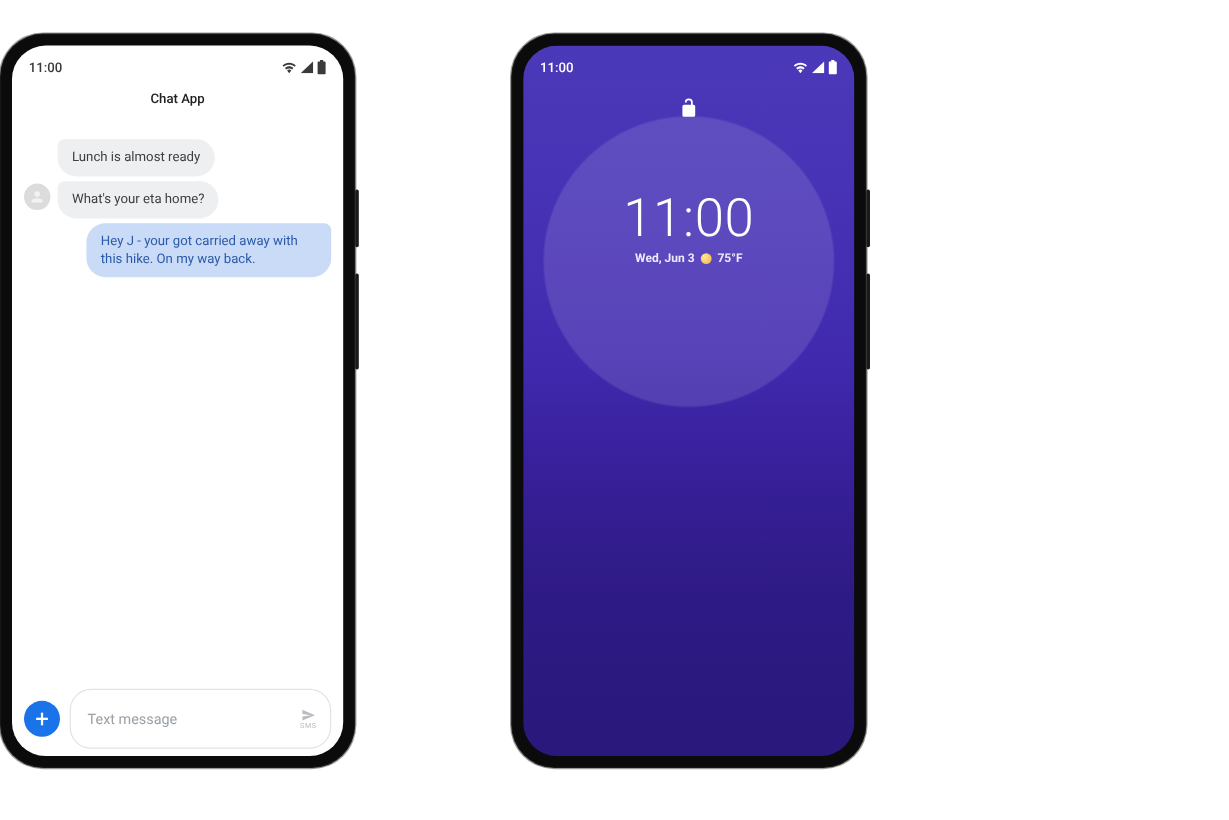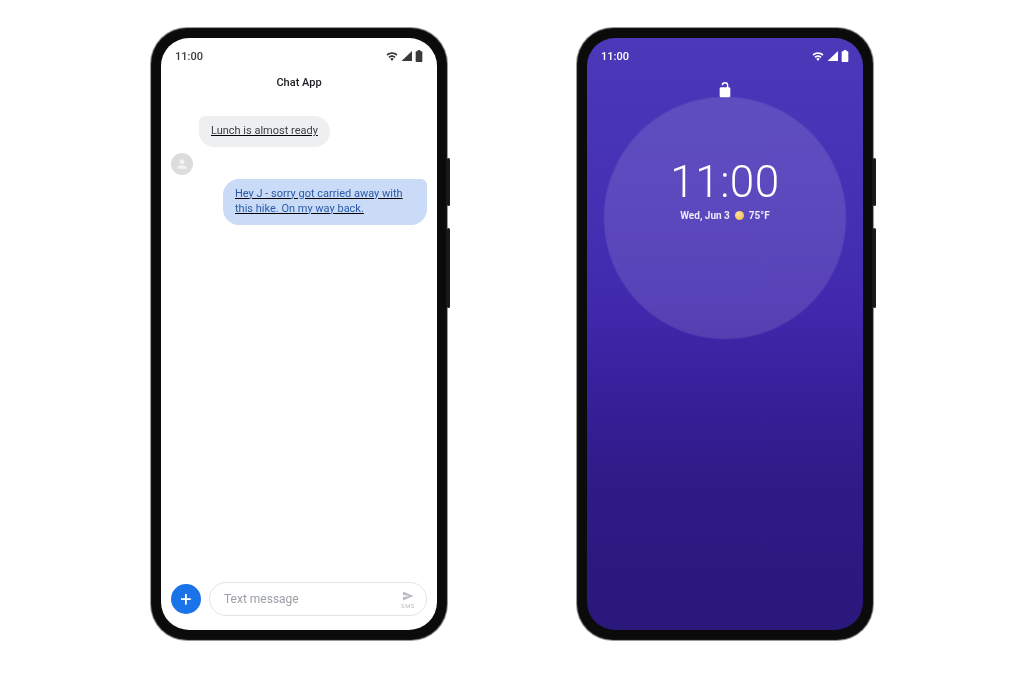--- a/index.html
+++ b/index.html
@@ -9,21 +9,20 @@
     height: 683px;
     background: #ffffff;
     font-family: -apple-system, BlinkMacSystemFont, "Segoe UI", Roboto, Arial, sans-serif;
     overflow: hidden;
   }
   .stage {
     width: 1024px;
     height: 683px;
     position: relative;
     display: flex;
-    justify-content: center;
     align-items: flex-start;
     gap: 130px;
     padding-top: 28px;
     box-sizing: border-box;
   }
 
   
   .phone {
     width: 296px;
     height: 612px;
@@ -114,21 +113,21 @@
     font-size: 11px;
     font-weight: 500;
     color: #202124;
   }
   .chat-body {
     position: absolute;
     top: 70px; left: 0; right: 0; bottom: 56px;
     padding: 4px 10px;
     box-sizing: border-box;
   }
-  .msg-row { display: flex; margin: 4px 0; text-decoration: underline; }
+  .msg-row { display: flex; margin: 4px 0; }
   .msg-row.in  { justify-content: flex-start; }
   .msg-row.out { justify-content: flex-end; }
   .avatar {
     width: 22px; height: 22px;
     border-radius: 50%;
     background: #dcdcdc;
     margin-right: 6px;
     margin-top: 2px;
     flex: none;
     display: flex; align-items: center; justify-content: center;
@@ -157,21 +156,21 @@
     width: 30px; height: 30px;
     border-radius: 50%;
     background: #1a73e8;
     color: #fff;
     display: flex; align-items: center; justify-content: center;
     font-size: 20px; line-height: 1;
     flex: none;
   }
   .input-pill {
     flex: 1;
-    height: 34px;
+    height: 50px;
     border: 1px solid #e2e3e5;
     border-radius: 18px;
     display: flex;
     align-items: center;
     padding: 0 10px 0 14px;
     box-sizing: border-box;
     color: #9aa0a6;
     font-size: 12px;
     justify-content: space-between;
   }
@@ -272,24 +271,25 @@
           <div class="avatar-spacer"></div>
           <div class="bubble in">Lunch is almost ready</div>
         </div>
 
         <div class="msg-row in">
           <div class="avatar">
             <svg viewBox="0 0 24 24">
                 <path d="M12 12c2.2 0 4-1.8 4-4s-1.8-4-4-4-4 1.8-4 4 1.8 4 4 4zm0 2c-2.7 0-8 1.3-8 4v2h16v-2c0-2.7-5.3-4-8-4z"></path>
               </svg>
           </div>
+          <div class="bubble in">What's your eta home?</div>
         </div>
 
         <div class="msg-row out">
-          <div class="bubble out">Hey J - sorry got carried away with this hike. On my way back.</div>
+          <div class="bubble out">Hey J - your got carried away with this hike. On my way back.</div>
         </div>
 
 
       </div>
 
       <div class="composer">
         <div class="add-btn">
           <span>+</span>
         </div>
         <div class="input-pill">

